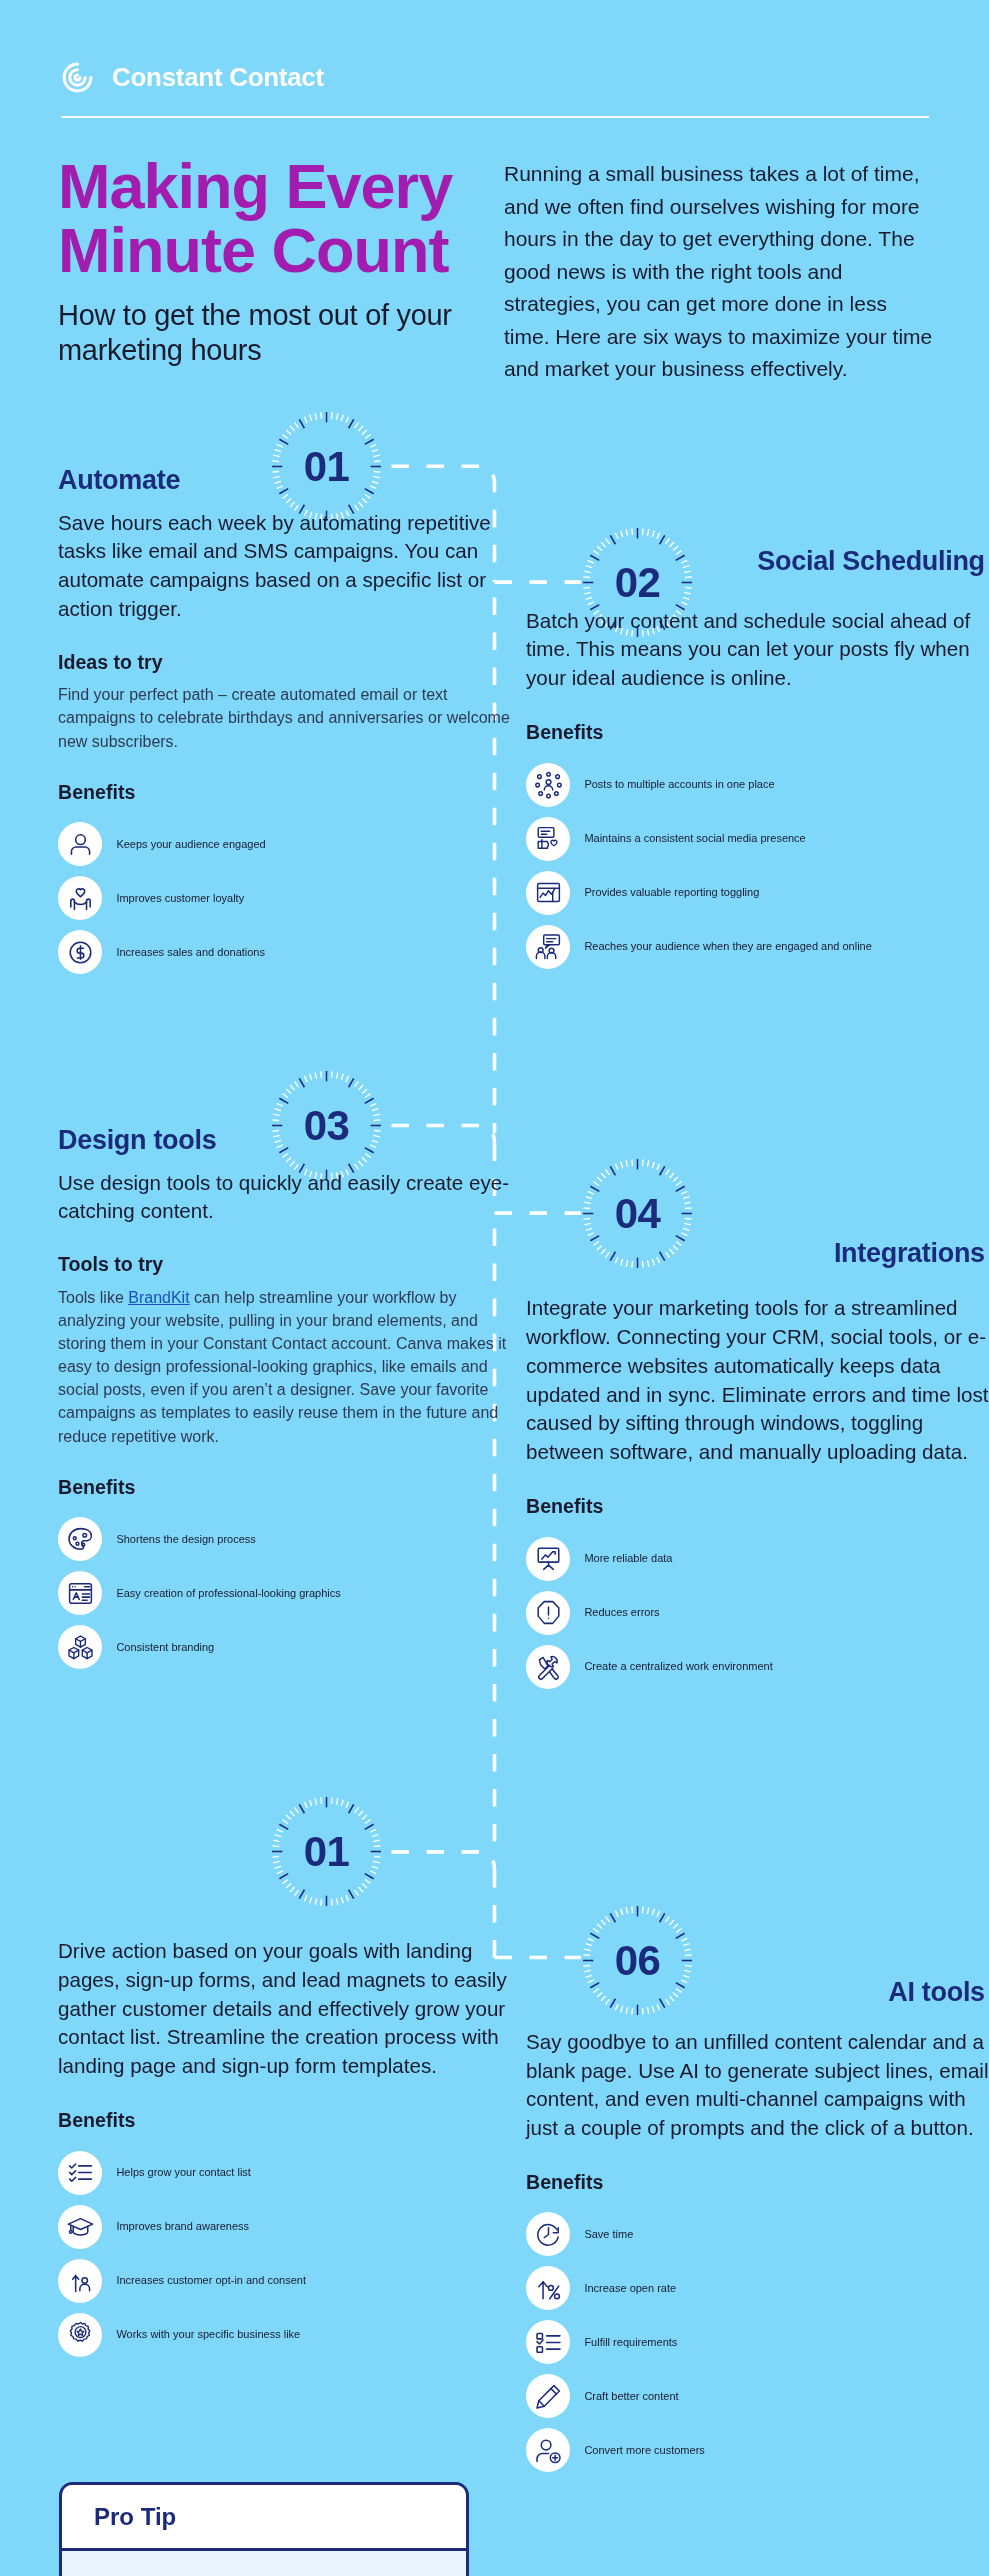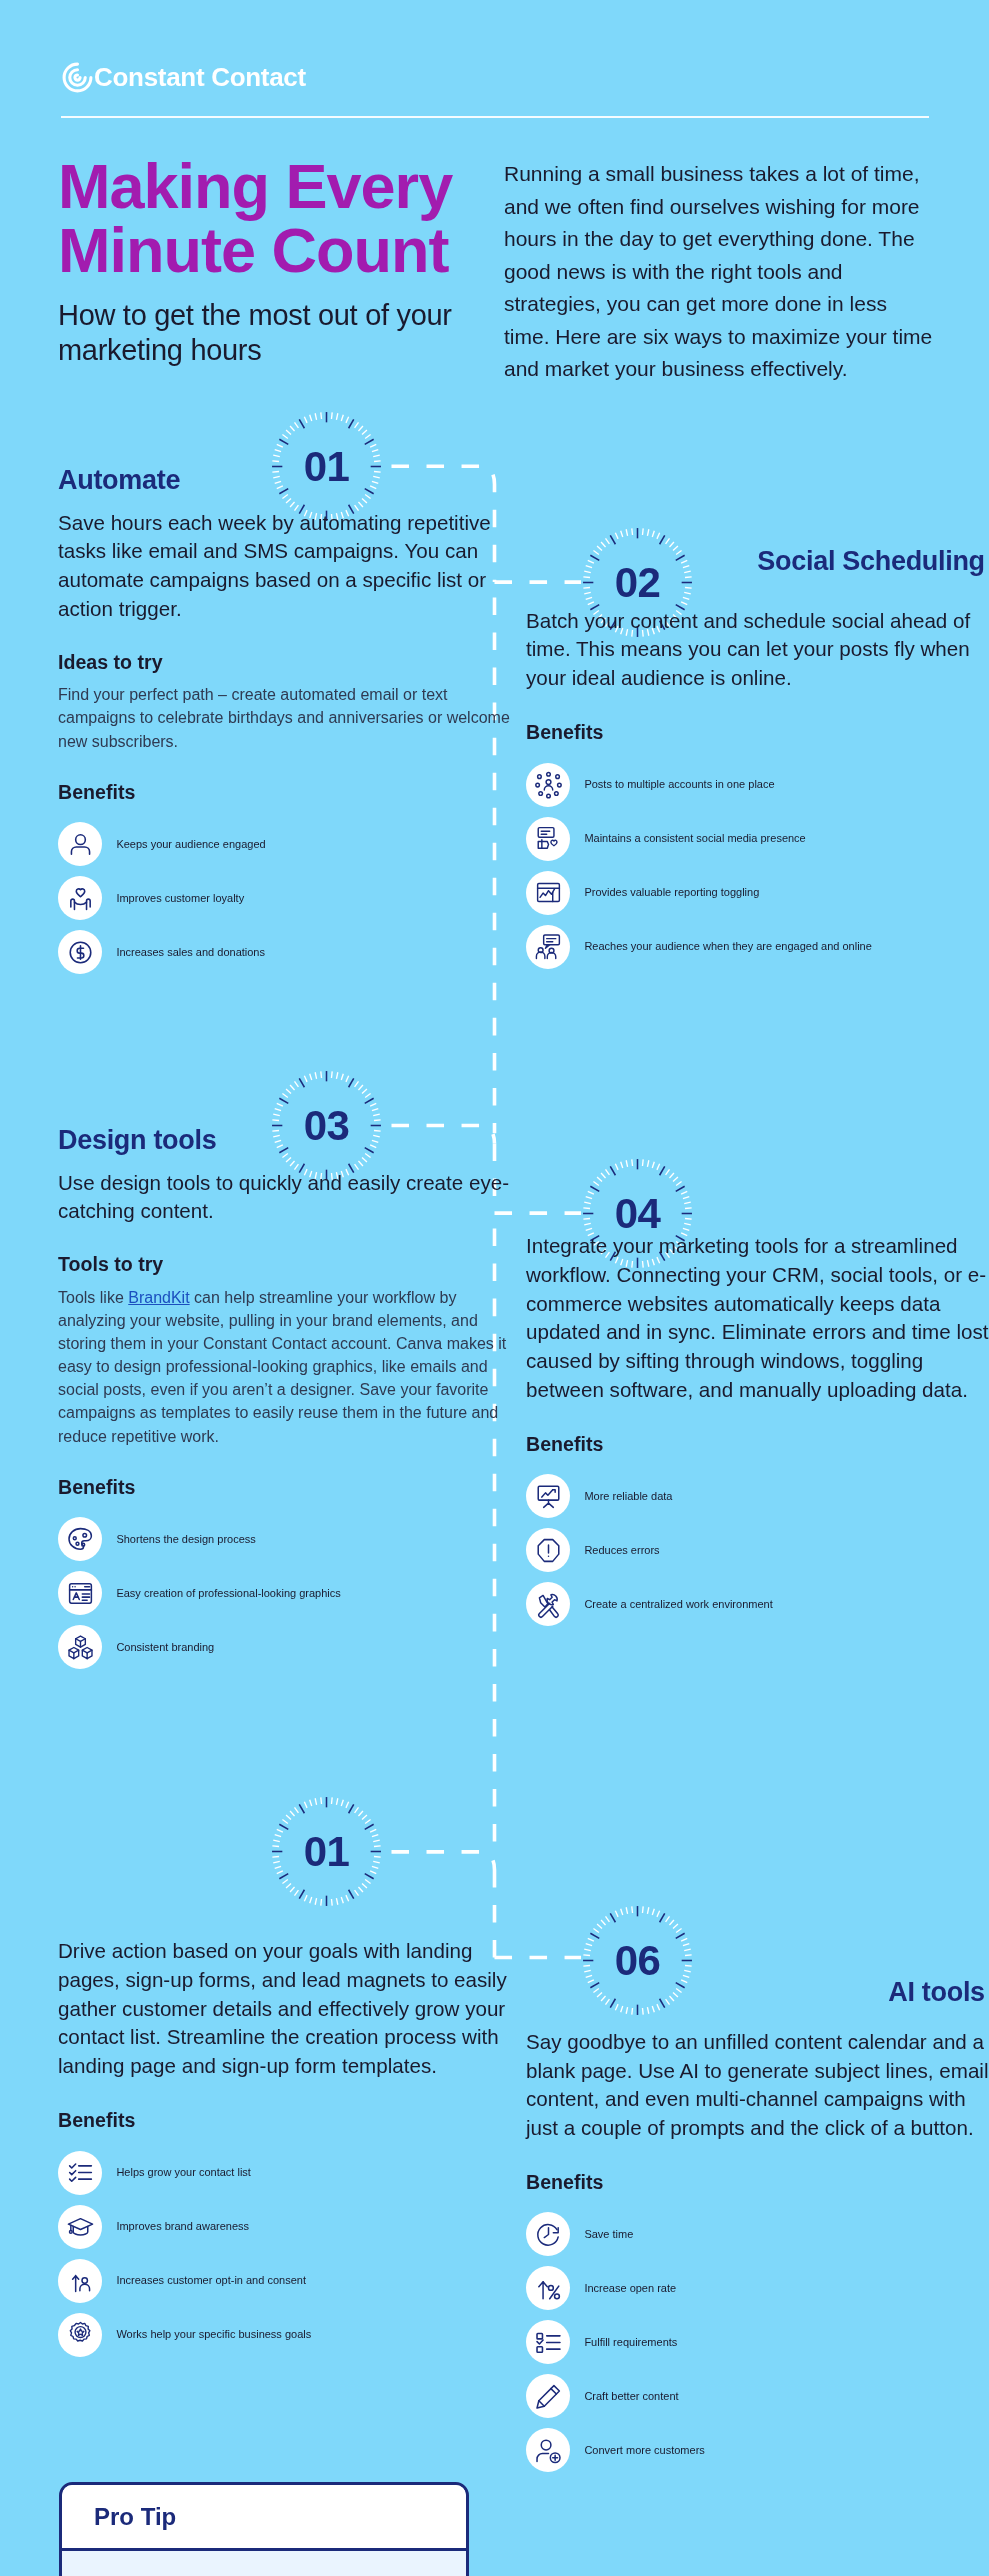--- a/index.html
+++ b/index.html
@@ -15,21 +15,21 @@
     height: 2828px;
     background: #7FD8FA;
     overflow: hidden;
   }
 
   
   #header { position: absolute; left: 0; top: 0; width: 989px; height: 129px; }
 
   #logo-row {
     position: absolute; left: 61px; top: 61px;
-    display: flex; align-items: center; gap: 0;
+    display: flex; align-items: center; gap: 18px;
   }
   #logo-mark { width: 33px; height: 33px; flex: 0 0 33px; }
   #logo-text {
     font-size: 26px; font-weight: 700; letter-spacing: -0.3px;
     color: #FFFFFF; white-space: nowrap;
   }
   #header-rule {
     position: absolute; left: 61px; top: 116px;
     width: 868px; height: 2.1px; background: #FFFFFF; opacity: .92;
   }
@@ -609,20 +609,21 @@
           <line x1="72.17" y1="25.04" x2="66.89" y2="13.16" stroke="#FFFFFF" stroke-width="2.6" stroke-linecap="butt"></line>
           <line x1="81.26" y1="21.55" x2="77.24" y2="9.19" stroke="#FFFFFF" stroke-width="2.6" stroke-linecap="butt"></line>
           <line x1="90.66" y1="19.03" x2="87.96" y2="6.32" stroke="#FFFFFF" stroke-width="2.6" stroke-linecap="butt"></line>
           <line x1="100.28" y1="17.51" x2="98.92" y2="4.58" stroke="#FFFFFF" stroke-width="2.6" stroke-linecap="butt"></line>
         </g>
       </svg>
     <div class="num">04</div>
   </div>
 
   <div class="section sec-right" style="top:1206px;">
+    <h3 class="sec-title right-al" style="margin-left:auto;width:289px;margin-right:5.2px;padding-top:33px;">Integrations</h3>
     <p class="sec-body" style="margin-top:26px;">Integrate your marketing tools for a streamlined workflow. Connecting your CRM, social tools, or e-commerce websites automatically keeps data updated and in sync. Eliminate errors and time lost caused by sifting through windows, toggling between software, and manually uploading data.</p>
     <h4 class="benefits-head">Benefits</h4>
     <div class="ben-list">
 
       <div class="ben-item">
         <span class="ben-icon">
           <svg viewBox="0 0 48 48" fill="none" stroke="#1B2A7A" stroke-width="2.5" stroke-linecap="round" stroke-linejoin="round" xmlns="http://www.w3.org/2000/svg">
             <rect x="7" y="7" width="34" height="23" rx="2"></rect>
             <path d="M13 25l6-7 4 4 8-9"></path>
               <path d="M31 13h4v4"></path>
@@ -768,21 +769,21 @@
       </div>
 
       <div class="ben-item">
         <span class="ben-icon">
           <svg viewBox="0 0 48 48" fill="none" stroke="#1B2A7A" stroke-width="2.3" stroke-linecap="round" stroke-linejoin="round" xmlns="http://www.w3.org/2000/svg">
             <path d="M24 4l3.2 2.6 4-.9 1.8 3.7 3.9 1.3-.3 4.1 2.9 2.9-2 3.6 1.1 4-3.6 2-1.1 4-4.1.3-2.6 3.2-3.9-1.3-3.9 1.3-2.6-3.2-4.1-.3-1.1-4-3.6-2 1.1-4-2-3.6 2.9-2.9-.3-4.1 3.9-1.3L16.8 5.7l4 .9z"></path>
             <circle cx="24" cy="20" r="9"></circle>
             <path d="M24 15l1.7 3.4 3.8.5-2.7 2.7.6 3.8-3.4-1.8-3.4 1.8.6-3.8-2.7-2.7 3.8-.5z"></path>
           </svg>
         </span>
-        <span class="ben-text">Works help your specific business goals</span>
+        <span class="ben-text">Works with your specific business like</span>
       </div>
 
     </div>
   </div>
 
   <div class="badge" style="left:581px; top:1904px;">
     <svg viewBox="0 0 220 220" xmlns="http://www.w3.org/2000/svg">
         <g id="ticks06">
           <line x1="110.00" y1="24.00" x2="110.00" y2="4.00" stroke="#1B2A7A" stroke-width="3" stroke-linecap="butt"></line>
           <line x1="119.72" y1="17.51" x2="121.08" y2="4.58" stroke="#FFFFFF" stroke-width="2.6" stroke-linecap="butt"></line>

